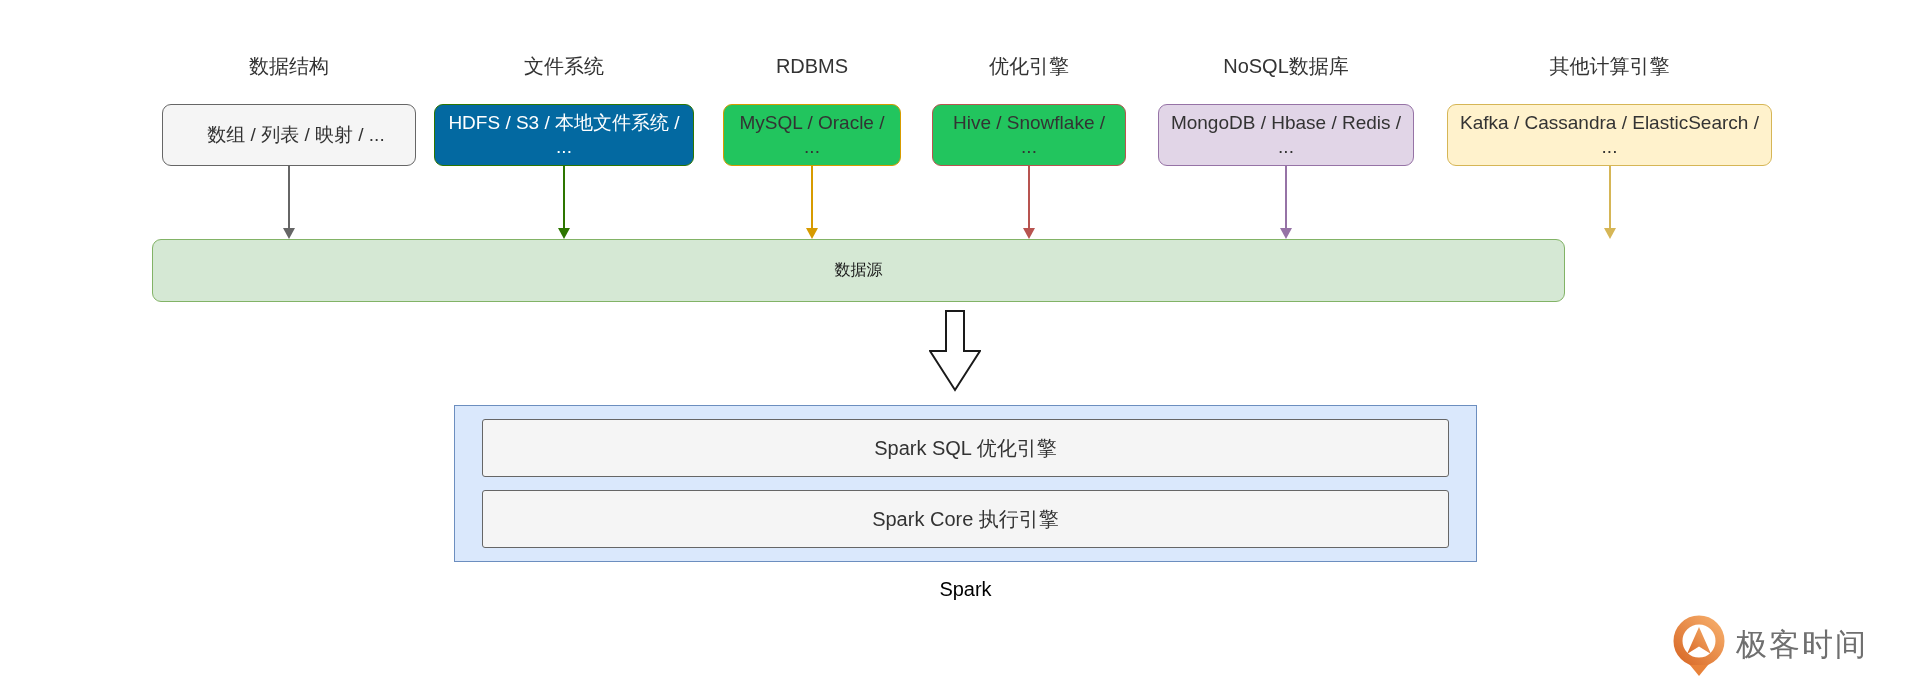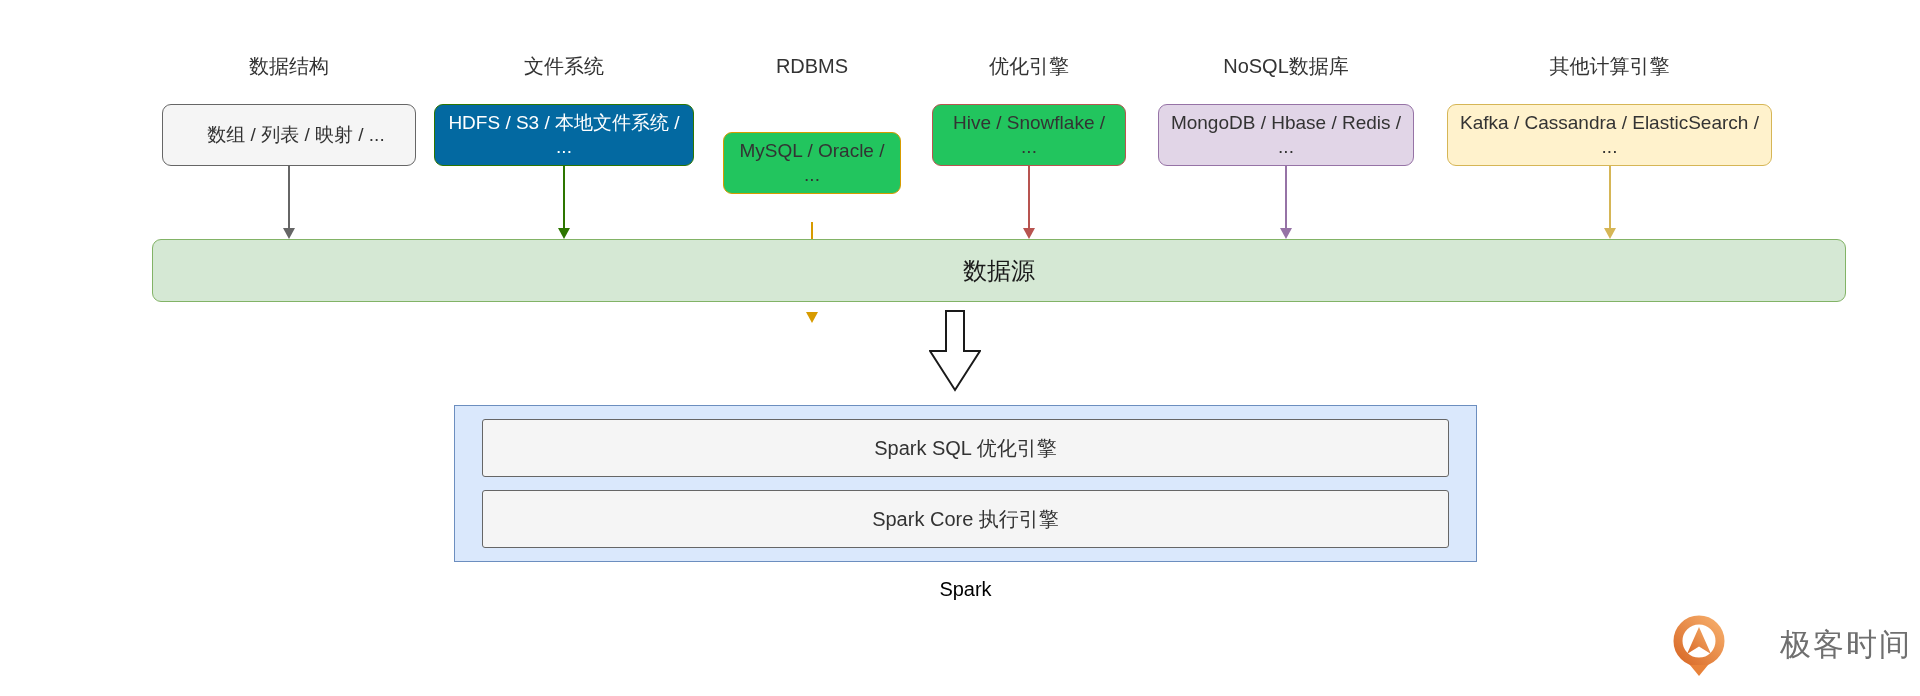--- a/index.html
+++ b/index.html
@@ -11,21 +11,21 @@
     overflow:hidden;
   }
 
   
   .source-col {
     position:absolute; top:52px;
     display:flex; flex-direction:column; align-items:center;
   }
   .source-col:nth-of-type(1){ left:162px; width:254px; }
   .source-col:nth-of-type(2){ left:434px; width:260px; }
-  .source-col:nth-of-type(3){ left:723px; width:178px;gap:28px; }
+  .source-col:nth-of-type(3){ left:723px; width:178px; }
   .source-col:nth-of-type(4){ left:932px; width:194px; }
   .source-col:nth-of-type(5){ left:1158px; width:256px; }
   .source-col:nth-of-type(6){ left:1447px; width:325px; }
 
   .cat-label {
     height:28px; line-height:28px; font-size:20px; color:#333333;
     text-align:center; white-space:nowrap;
   }
   .src-box {
     margin-top:24px; width:100%; height:62px;
@@ -36,24 +36,24 @@
   }
   .arrow-line { width:2px; height:62px; background:#666; }
   .arrow-head {
     width:0; height:0;
     border-left:6px solid transparent; border-right:6px solid transparent;
     border-top:11px solid #666;
   }
 
   
   .ds-bar {
-    position:absolute; left:152px; top:239px; width:1694px; height:63px;
+    position:absolute; left:152px; top:239px; width:1413px; height:63px;
     background:#d5e8d4; border:1.5px solid #82b366; border-radius:9px;
     display:flex; align-items:center; justify-content:center;
-    font-size:24px; color:#1a1a1a;
+    font-size:16px; color:#1a1a1a;
   }
 
   
   .big-arrow { position:absolute; left:929px; top:310px; }
 
   
   .spark-container {
     position:absolute; left:454px; top:405px; width:1023px; height:157px;
     background:#dae8fc; border:1.5px solid #6c8ebf;
     display:flex; flex-direction:column; gap:13px; padding:13px 27px;
@@ -67,21 +67,21 @@
     position:absolute; left:454px; top:578px; width:1023px;
     text-align:center; font-size:20px; color:#000000;
   }
 
   
   .logo {
     position:absolute; left:1671px; top:614px;
     display:flex; align-items:center; gap:9px;
   }
   .logo-text {
-    font-size:31px; color:#6f6f6f; letter-spacing:2px; white-space:nowrap;margin-left:44px;
+    font-size:31px; color:#6f6f6f; letter-spacing:2px; white-space:nowrap;
   }
 </style>
 </head>
 <body>
 
 <div class="canvas">
 
   <div class="source-col">
     <div class="cat-label">数据结构</div>
     <div class="src-box" style="background: rgb(245, 245, 245); border-color: rgb(102, 102, 102); color: rgb(51, 51, 51); padding-left: 24px;">数组 / 列表 / 映射 / ...</div>

